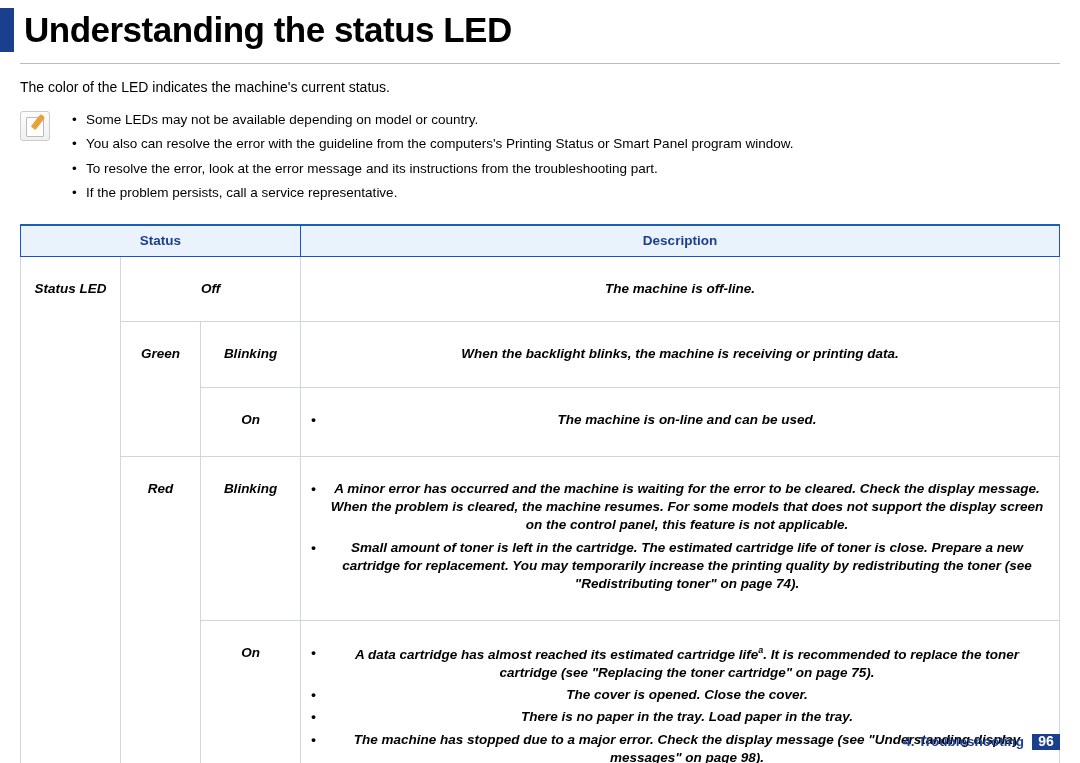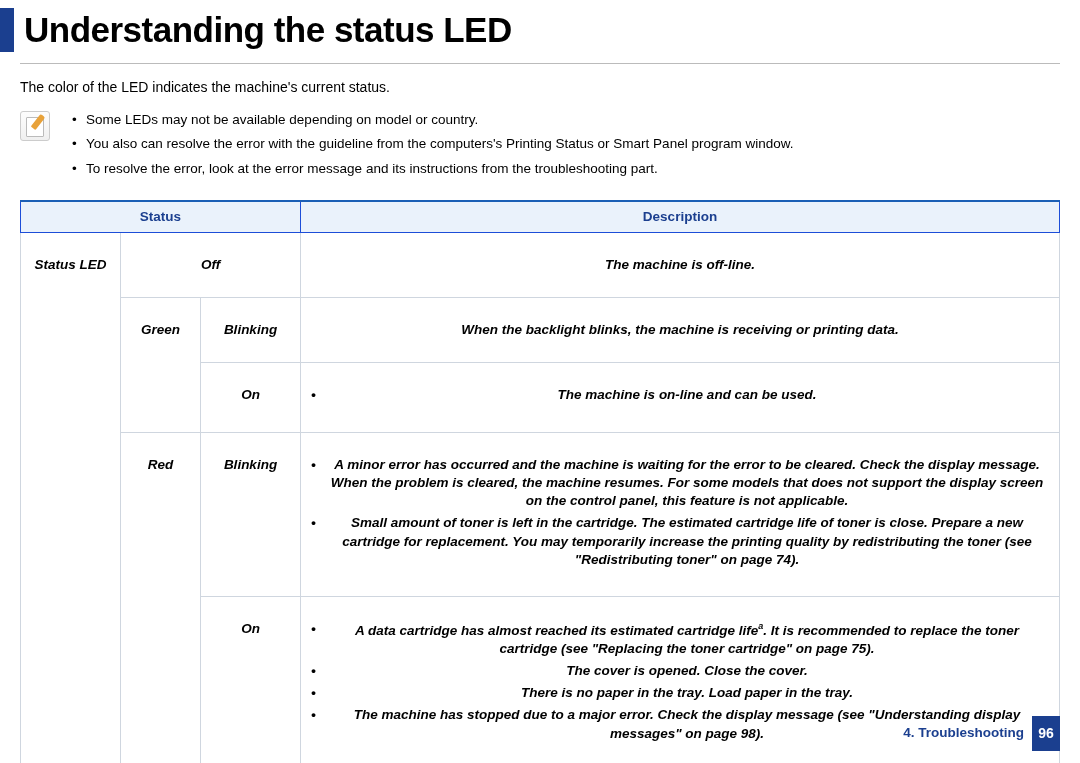--- a/index.html
+++ b/index.html
@@ -55,21 +55,21 @@
   td.desc ul { list-style: none; }
   td.desc ul li { position: relative; padding-left: 14px; margin-bottom: 4px; }
   td.desc ul li::before { content: "•"; position: absolute; left: 0; top: 0; }
   sup { font-size: 9px; }
   .footer {
     position: absolute; bottom: 12px; right: 20px; display: flex; align-items: center; gap: 8px;
   }
   .footer-chapter { color: #1b3f8f; font-weight: 700; font-size: 13.5px; }
   .footer-page {
     background: #1b3f8f; color: #fff; font-weight: 700; font-size: 14px;
-    width: 28px; height: 35px; display: flex; align-items: center; justify-content: center;
+    width: 28px; height: 16px; display: flex; align-items: center; justify-content: center;
   }
 </style>
 </head>
 <body>
 
 <div class="title-wrap">
   <div class="title-bar"></div>
   <h1>Understanding the status LED</h1>
 </div>
 <hr class="hr-thin">
@@ -77,20 +77,21 @@
 <p class="intro">The color of the LED indicates the machine's current status.</p>
 
 <div class="note-box">
   <div class="note-icon"></div>
   <ul class="note-list">
     <li>Some LEDs may not be available depending on model or country.</li>
     <li>
       <span>You also can resolve the error with the guideline from the computers's </span><span class="note-strong">Printing Status or Smart Panel</span><span> program window.</span>
     </li>
     <li>To resolve the error, look at the error message and its instructions from the troubleshooting part.</li>
+    <li>If the problem persists, call a service representative.</li>
   </ul>
 </div>
 
 <table class="led">
   <colgroup>
     <col style="width:100px">
       <col style="width:80px">
       <col style="width:100px">
       <col>
   </colgroup>

